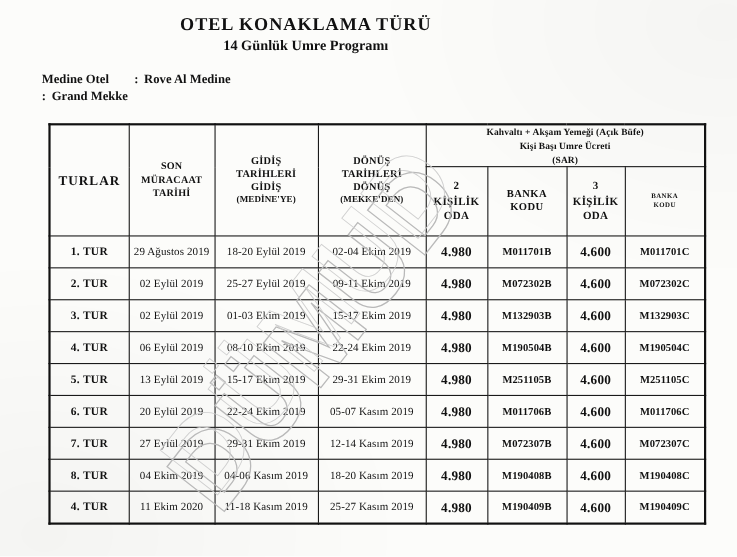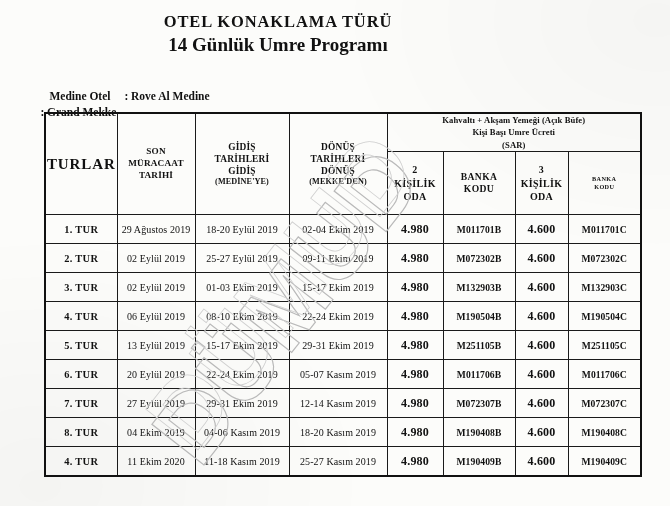--- a/index.html
+++ b/index.html
@@ -68,42 +68,41 @@
     z-index: 3;
   }
   .title-main {
     font-size: 16.5px;
     font-weight: bold;
     letter-spacing: 0.9px;
     line-height: 1.18;
     font-family: "Liberation Serif", serif;
   }
   .title-sub {
-    font-size: 19px;
+    font-size: 13px;
     font-weight: bold;
     line-height: 1.3;
     margin-top: 2px;
   }
   .title-sub2 {
     font-size: 14.5px;
     font-weight: bold;
     line-height: 1.3;
     margin-top: 1px;
   }
 
   
   .hotels {
     position: absolute;
     left: 38px;
-    top: 88px;
+    top: 64px;
     z-index: 3;
     font-size: 11.5px;
     font-weight: bold;
     line-height: 1.42;
-    text-align: center;
   }
   .hotel-row { display: flex; }
   .hotel-label { width: 84px; white-space: pre; }
   .hotel-colon { width: 9px; }
   .hotel-value { white-space: nowrap; }
 
   
   .table-wrap {
     position: absolute;
     left: 44px;
@@ -145,21 +144,21 @@
     margin-left: 48px;
   }
   th.h-group {
     font-size: 9.3px;
     font-weight: bold;
     line-height: 1.32;
     letter-spacing: .35px;
     height: 62px;
   }
   th.h-turlar {
-    font-size: 15px;
+    font-size: 12px;
     font-weight: bold;
     letter-spacing: .9px;
   }
   th.h-son {
     font-size: 9.2px;
     font-weight: bold;
     line-height: 1.3;
     letter-spacing: .2px;
   }
   th.h-dates {

